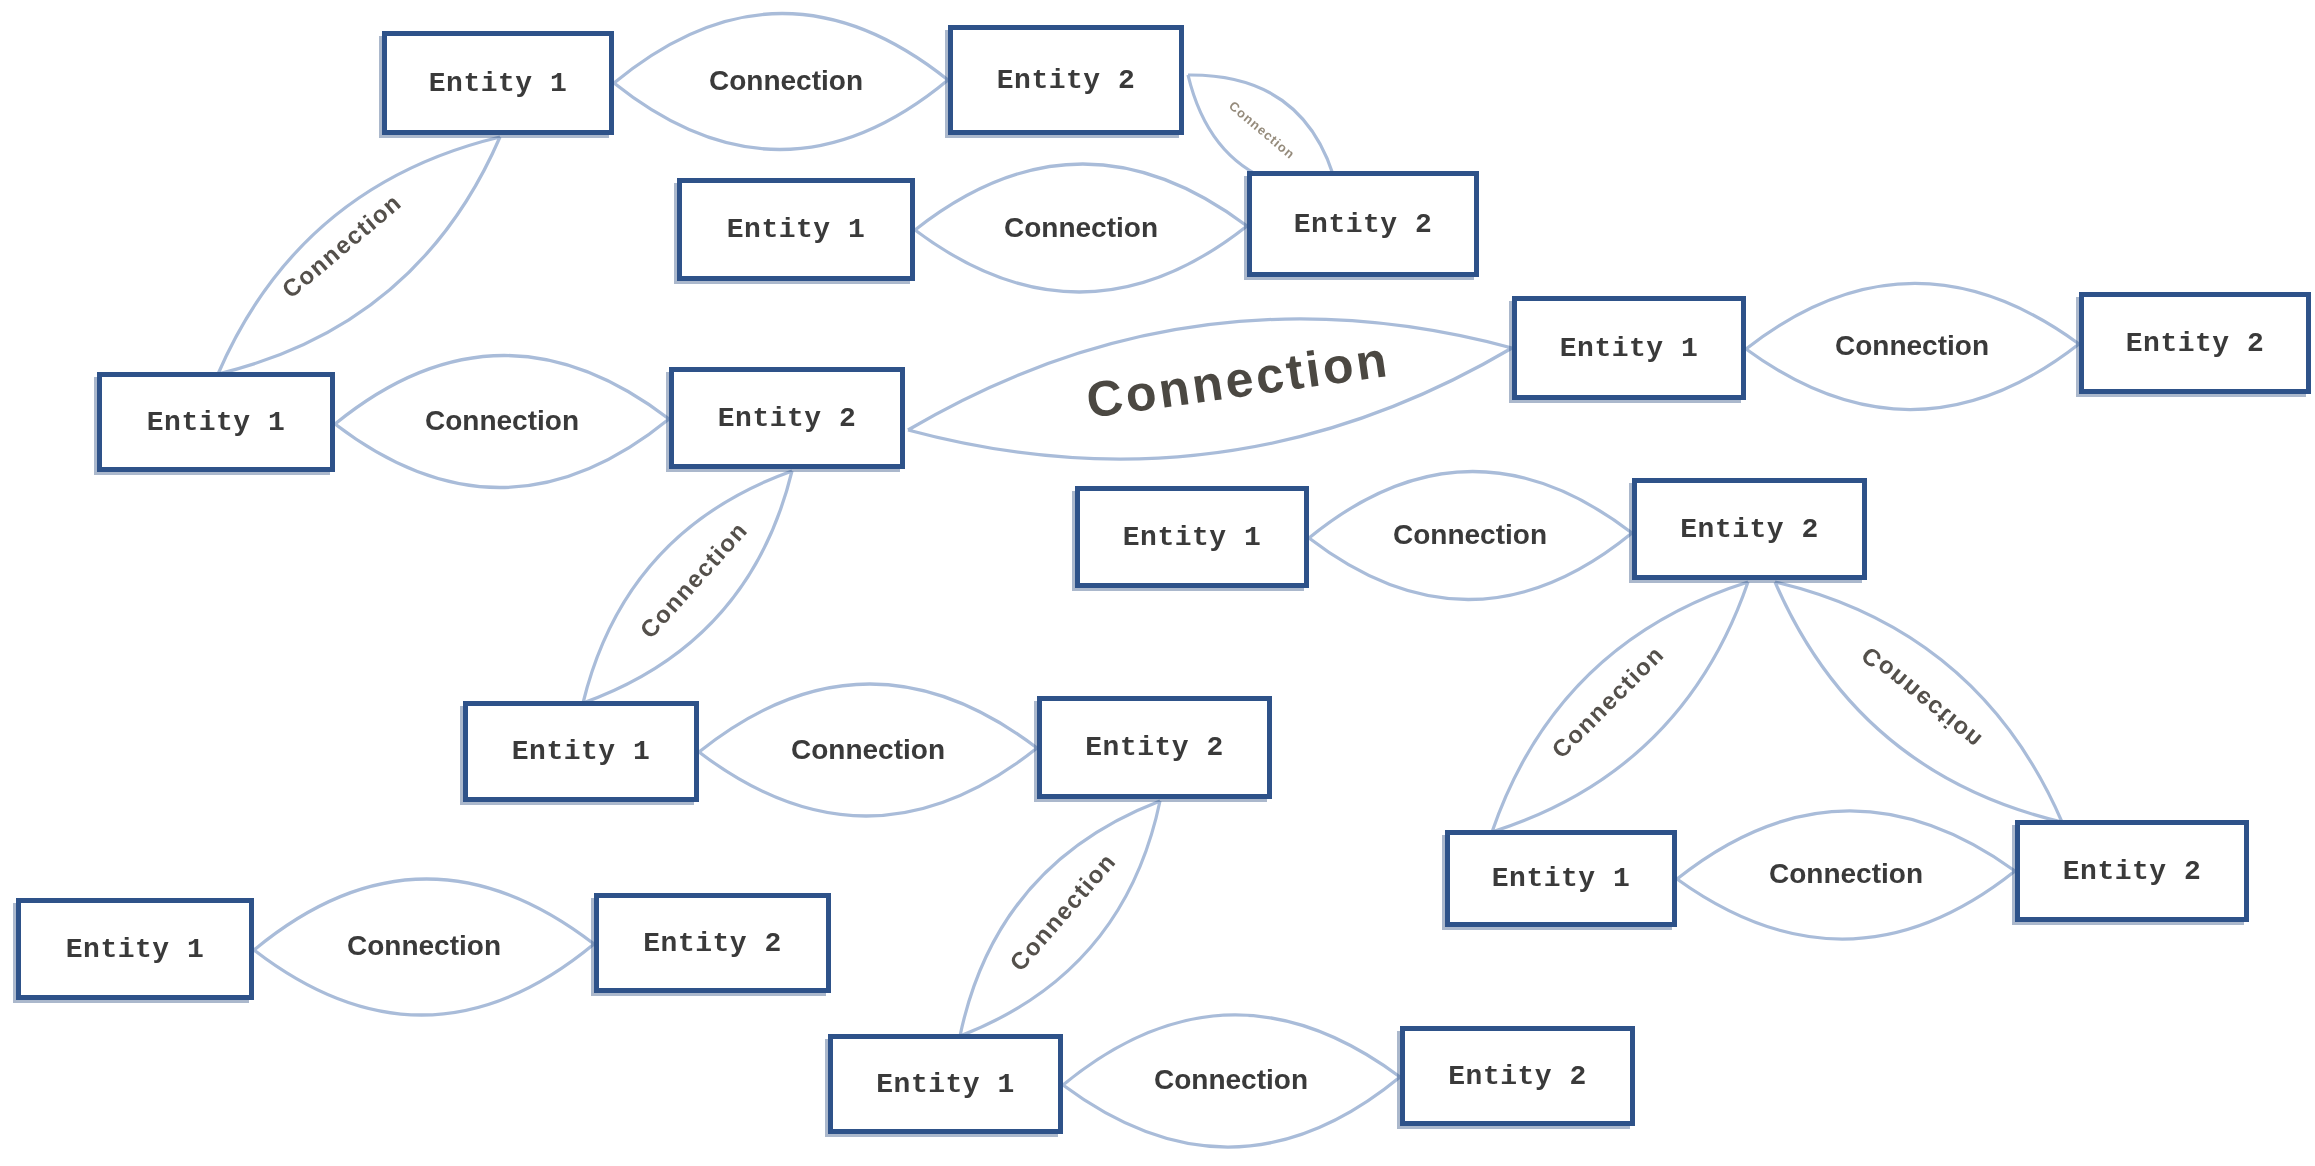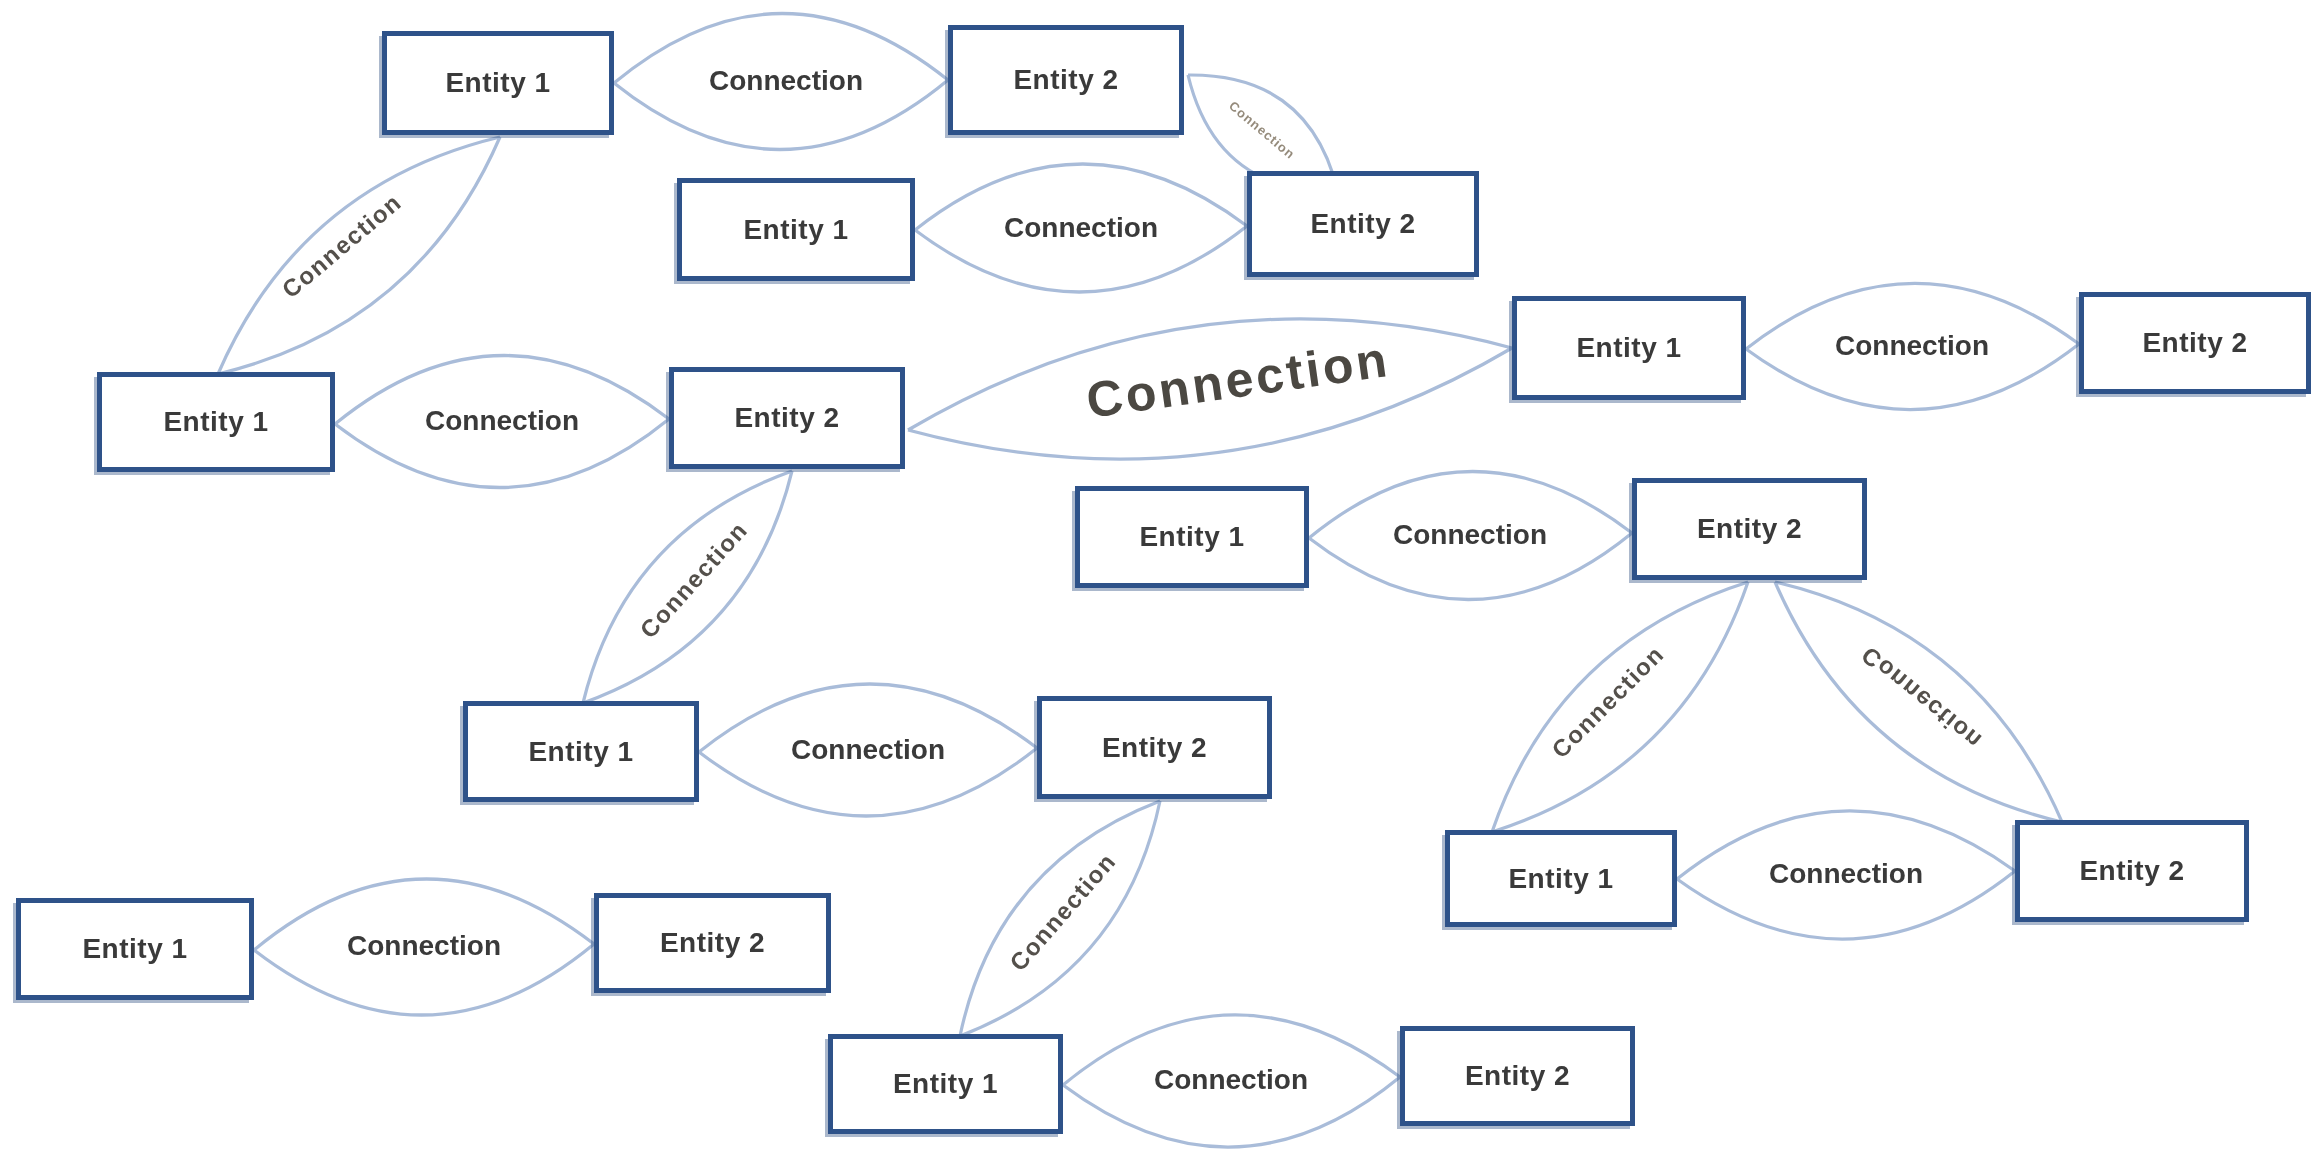--- a/index.html
+++ b/index.html
@@ -11,20 +11,21 @@
     overflow:hidden;
   }
   #lens-layer{position:absolute;left:0;top:0;width:2315px;height:1166px;}
   #lens-layer path{fill:none;stroke:var(--lens,#a9bcd9);stroke-width:3.2px;}
   .ebox{
     position:absolute;box-sizing:border-box;
     border:5px solid var(--border,#2e5289);
     background:#ffffff;
     display:flex;align-items:center;justify-content:center;
     box-shadow:-4px 4px 0 -1px rgba(44,77,128,0.40);
+    font-family:Liberation Mono, monospace;
   }
   .ebox span{
     font-size:28px;font-weight:bold;color:var(--text,#3a3a3a);
     letter-spacing:0.5px;white-space:nowrap;
   }
   .lbl{position:absolute;white-space:nowrap;color:var(--text,#3a3a3a);}
   .lbl-h{font-size:28px;font-weight:600;}
   .lbl-diag{font-size:24px;font-weight:bold;color:var(--diag,#54504b);letter-spacing:1.5px;}
   .lbl-small{font-size:13px;font-weight:bold;color:#8a7f6e;letter-spacing:1px;opacity:.9;}
   .lbl-big{font-size:50px;font-weight:bold;color:#4b4842;letter-spacing:3px;}

